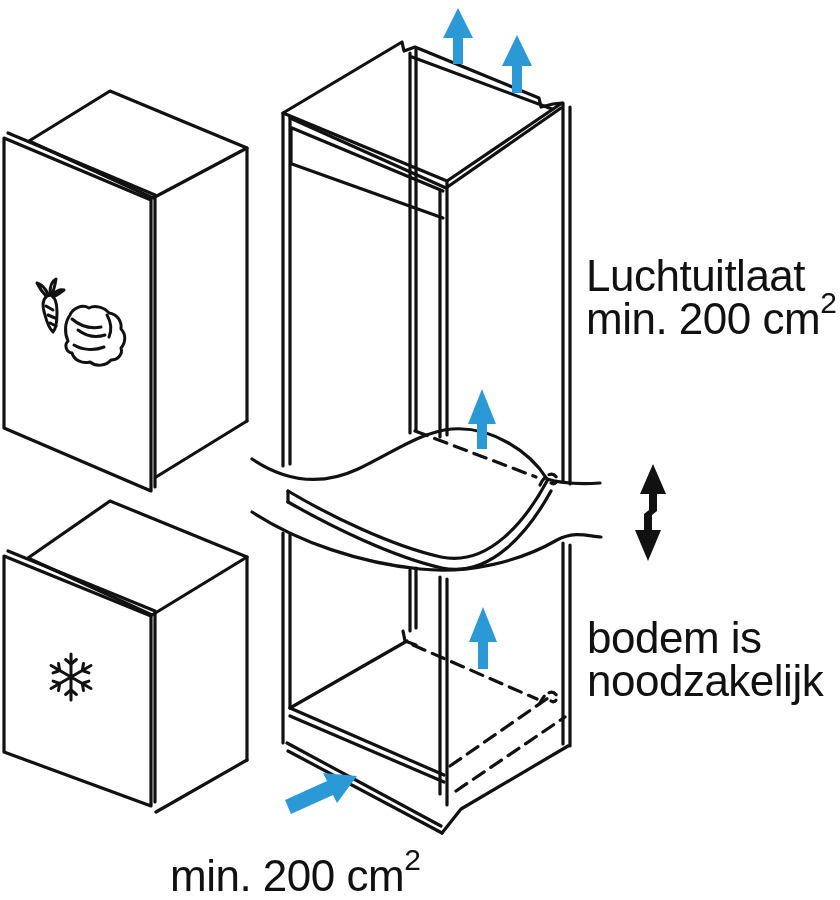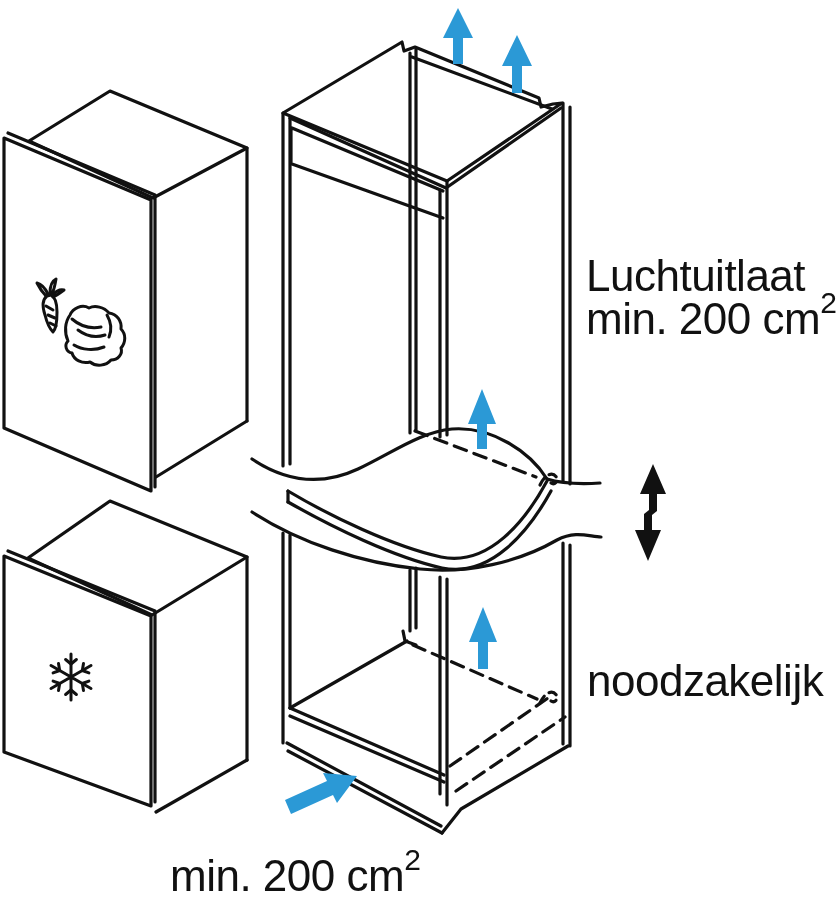--- a/index.html
+++ b/index.html
@@ -137,21 +137,21 @@
     </g>
   </svg>
 
   <div class="lbl" style="left:586px;top:254px;">
     <span>Luchtuitlaat</span><br>
     <span>min. 200 cm</span><sup>2</sup>
   </div>
 
   <div class="lbl" style="left:587px;top:573px;">
     <br>
-    <br>
+    <span>bodem is</span><br>
     <span>noodzakelijk</span>
   </div>
 
   <div class="lbl" style="left:170px;top:811px;">
     <br>
     <span>min. 200 cm</span><sup>2</sup>
   </div>
 </div>
 
 </body></html>

